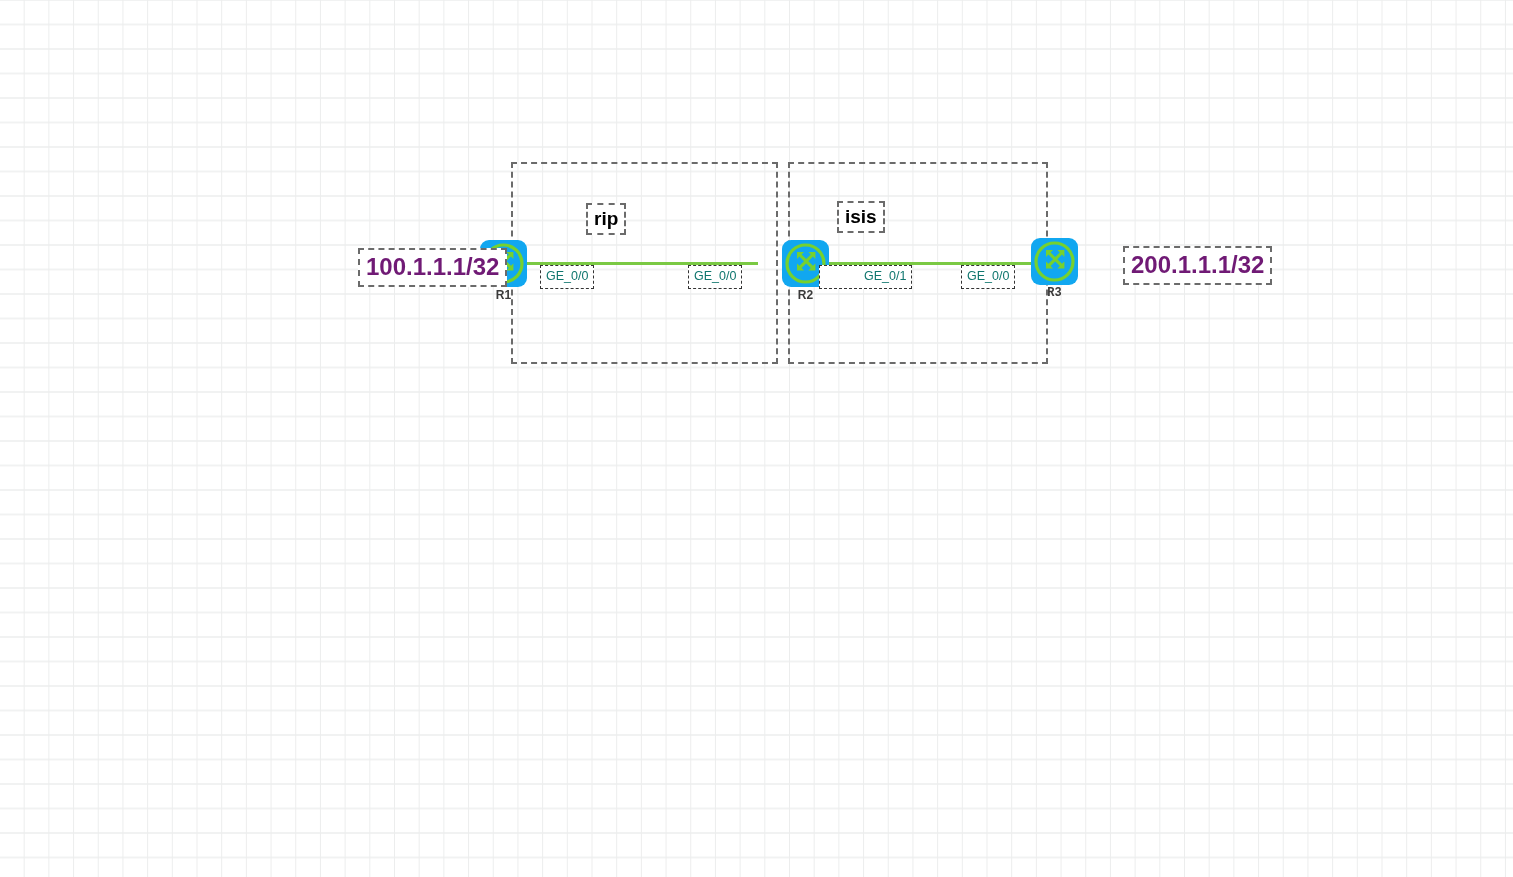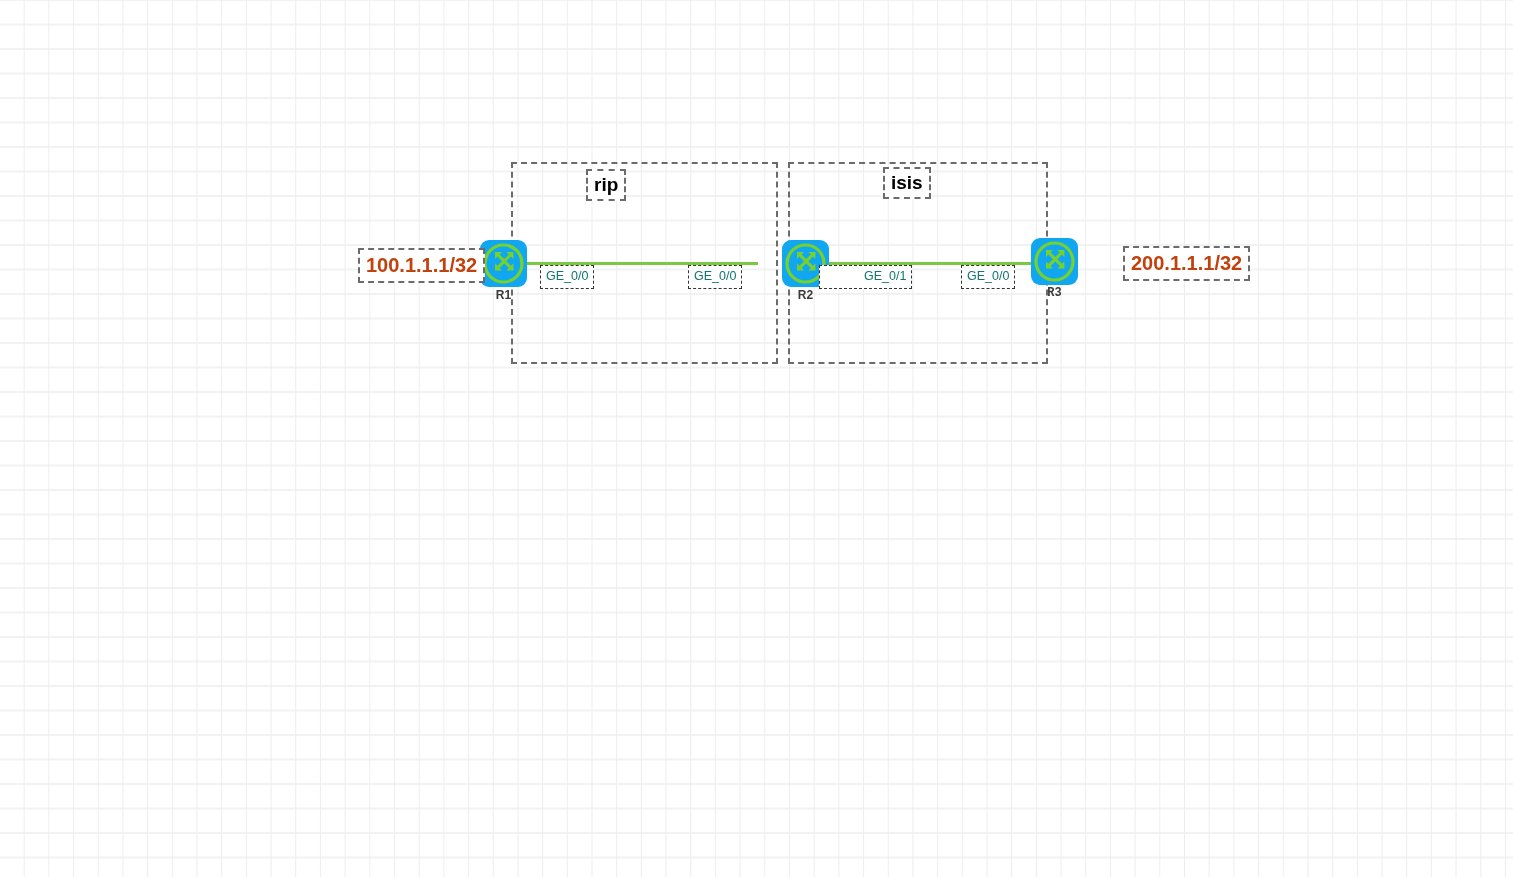--- a/index.html
+++ b/index.html
@@ -37,20 +37,21 @@
     border: 2px dashed #6b6b6b;
     background: #ffffff;
     color: #000000;
     font-weight: bold;
     font-size: 19px;
     line-height: 1;
     padding: 4px 6px 5px 6px;
     box-sizing: border-box;
     white-space: nowrap;
     text-align: right;
+    margin-top: 34px;
   }
 
   
   .link-line {
     position: absolute;
     height: 3px;
     background: #7ac943;
     z-index: 1;
   }
 
@@ -96,40 +97,40 @@
     box-sizing: border-box;
     white-space: nowrap;
     z-index: 4;
   }
 
   
   .ip-label {
     position: absolute;
     border: 2px dashed #6b6b6b;
     background: #ffffff;
-    color: #c2410c;
-    font-size: 20px;
+    color: #701a75;
+    font-size: 24px;
     font-weight: bold;
     line-height: 1;
     padding: 5px 6px 6px 6px;
     box-sizing: border-box;
     white-space: nowrap;
     z-index: 4;
   }
 </style>
 </head>
 <body>
 
 <div id="canvas">
 
   <div class="domain-box" style="left:511px; top:162px; width:267px; height:202px;"></div>
   <div class="domain-box" style="left:788px; top:162px; width:260px; height:202px;"></div>
 
   <div class="domain-label" style="left:586px; top:169px;">rip</div>
-  <div class="domain-label" style="left:883px; top:167px;">isis</div>
+  <div class="domain-label" style="left:837px; top:167px;">isis</div>
 
   <div class="link-line" style="left:527px; top:262px; width:231px;"></div>
   <div class="link-line" style="left:804px; top:262px; width:228px;"></div>
 
   <div class="node" style="left:480px; top:240px;">
     <div class="node-icon">
       <svg width="47" height="47" viewBox="0 0 47 47" xmlns="http://www.w3.org/2000/svg">
         <circle cx="23.5" cy="23.5" r="18.5" fill="none" stroke="#76d12e" stroke-width="3.2"></circle>
         <path d="M15 12 L22 12 L19.6 14.4 L24.2 19 L28.8 14.4 L26.4 12 L33.4 12 L33.4 19 L31 16.6 L26.4 21.2 L31 25.8 L33.4 23.4 L33.4 30.4 L26.4 30.4 L28.8 28 L24.2 23.4 L19.6 28 L22 30.4 L15 30.4 L15 23.4 L17.4 25.8 L22 21.2 L17.4 16.6 L15 19 Z" fill="#76d12e"></path>
       </svg>

